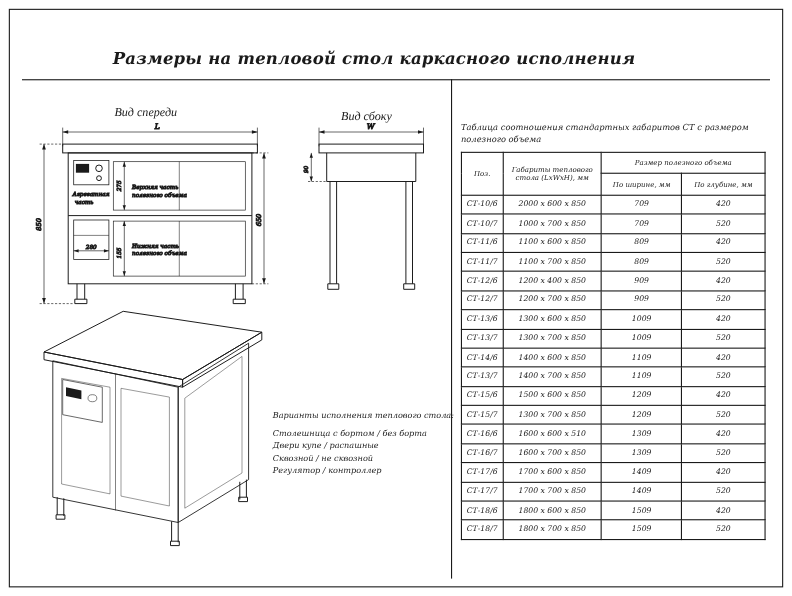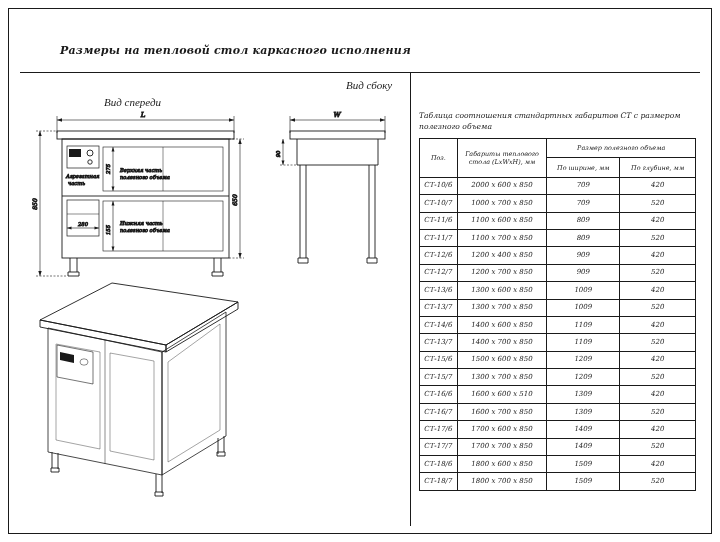--- a/index.html
+++ b/index.html
@@ -28,24 +28,25 @@
     width: 704px;
     height: 526px;
     border: 1.5px solid #1a1a1a;
     box-sizing: border-box;
   }
   .title {
     position: absolute;
     left: 60px;
     top: 44px;
     width: 560px;
+    text-align: center;
     font-family: "DejaVu Serif", serif;
     font-style: italic;
     font-weight: bold;
-    font-size: 11px;
+    font-size: 15px;
     letter-spacing: 0.2px;
     white-space: nowrap;
   }
   .rule {
     position: absolute;
     background: #1a1a1a;
   }
   .hdr-rule {
     left: 20px;
     top: 72px;
@@ -62,21 +63,21 @@
   }
 
   .view-label {
     position: absolute;
     font-family: Liberation Serif, serif;
     font-style: italic;
     font-size: 11px;
     white-space: nowrap;
   }
   .lbl-front { left: 104px; top: 96px; }
-  .lbl-side  { left: 310px; top: 79px; margin-left: 36px; }
+  .lbl-side  { left: 310px; top: 100px; }
 
   svg.draw {
     position: absolute;
     left: 0; top: 0;
     width: 720px; height: 542px;
     pointer-events: none;
   }
   text.t {
     font-family: "DejaVu Serif", serif;
     font-style: italic;
@@ -425,14 +426,21 @@
         </tr>
         <tr>
           <td class="pos">СТ-18/7</td>
           <td class="gab">1800 x 700 x 850</td>
           <td>1509</td>
           <td>520</td>
         </tr>
       </tbody>
   </table>
 
+  <div class="variants">
+    <div class="vtitle">Варианты исполнения теплового стола:</div>
+    <div class="vline">Столешница с бортом / без борта</div>
+    <div class="vline">Двери купе / распашные</div>
+    <div class="vline">Сквозной / не сквозной</div>
+    <div class="vline">Регулятор / контроллер</div>
+  </div>
 
 </div>
 
 </body></html>

